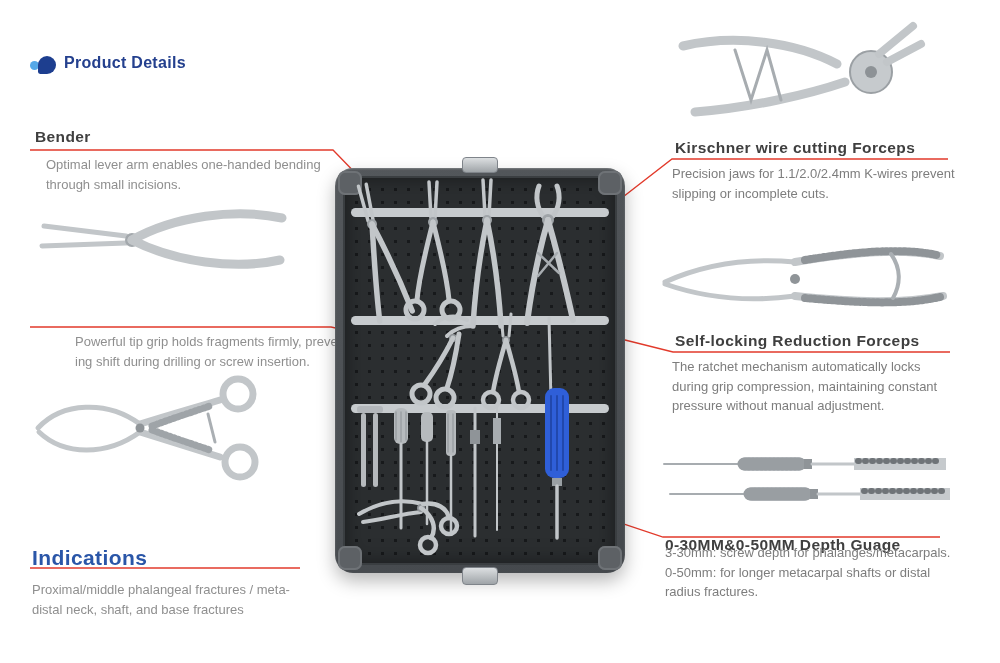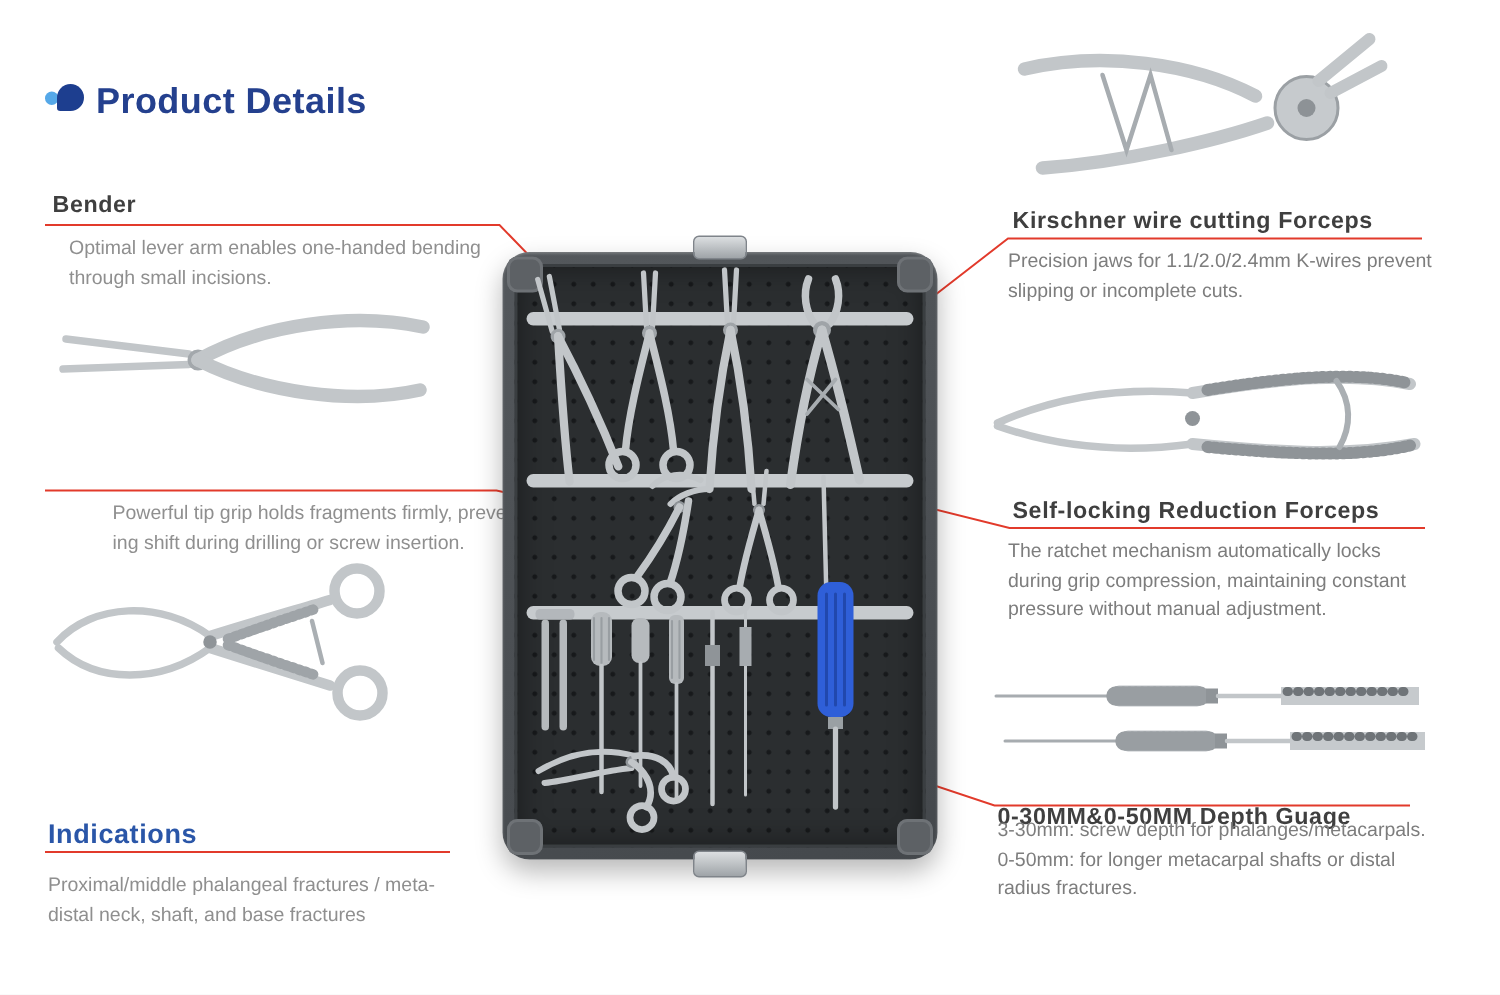--- a/index.html
+++ b/index.html
@@ -5,23 +5,23 @@
   :root{
     --accent-blue:#24408e;
     --callout-red:#e23a2b;
     --heading-dark:#3f3f3f;
     --body-gray:#8f8f8f;
   }
   *{margin:0;padding:0;box-sizing:border-box;}
   body{font-family:"Liberation Sans",sans-serif;background:#e9e9e9;}
   .page{position:relative;width:1000px;height:663px;background:#ffffff;overflow:hidden;margin:0 auto;}
   .abs{position:absolute;}
-  .h-title{font-size:24px;font-weight:bold;color:var(--accent-blue);letter-spacing:.3px;}
+  .h-title{font-size:16px;font-weight:bold;color:var(--accent-blue);letter-spacing:.3px;}
   .sec-title{font-size:15.5px;font-weight:600;color:var(--heading-dark);letter-spacing:.4px;}
-  .sec-title.blue{color:#2a56a8;font-weight:bold;font-size:18px;}
+  .sec-title.blue{color:#2a56a8;font-weight:bold;font-size:21px;}
   .desc{font-size:13px;color:var(--body-gray);line-height:1.5;white-space:pre-line;}
   .desc.right{color:#7d7d7d;}
   .brand{width:30px;height:20px;}
   .brand .dot-light{position:absolute;left:0;top:6px;width:9px;height:9px;border-radius:50%;background:#55a8e8;}
   .brand .dot-dark{position:absolute;left:8px;top:1px;width:18px;height:18px;border-radius:50% 50% 50% 12%;background:#1d3e8f;}
   
   .tray-outer{background:linear-gradient(160deg,#54585c,#44484c);border-radius:18px;
               box-shadow:0 8px 18px rgba(0,0,0,.28), inset 0 1px 2px rgba(255,255,255,.25);}
   .tray-inner{position:absolute;left:8px;top:8px;right:8px;bottom:8px;background:#2b2e30;border-radius:11px;
               background-image:radial-gradient(circle,#17191b 1.4px,transparent 1.9px);

